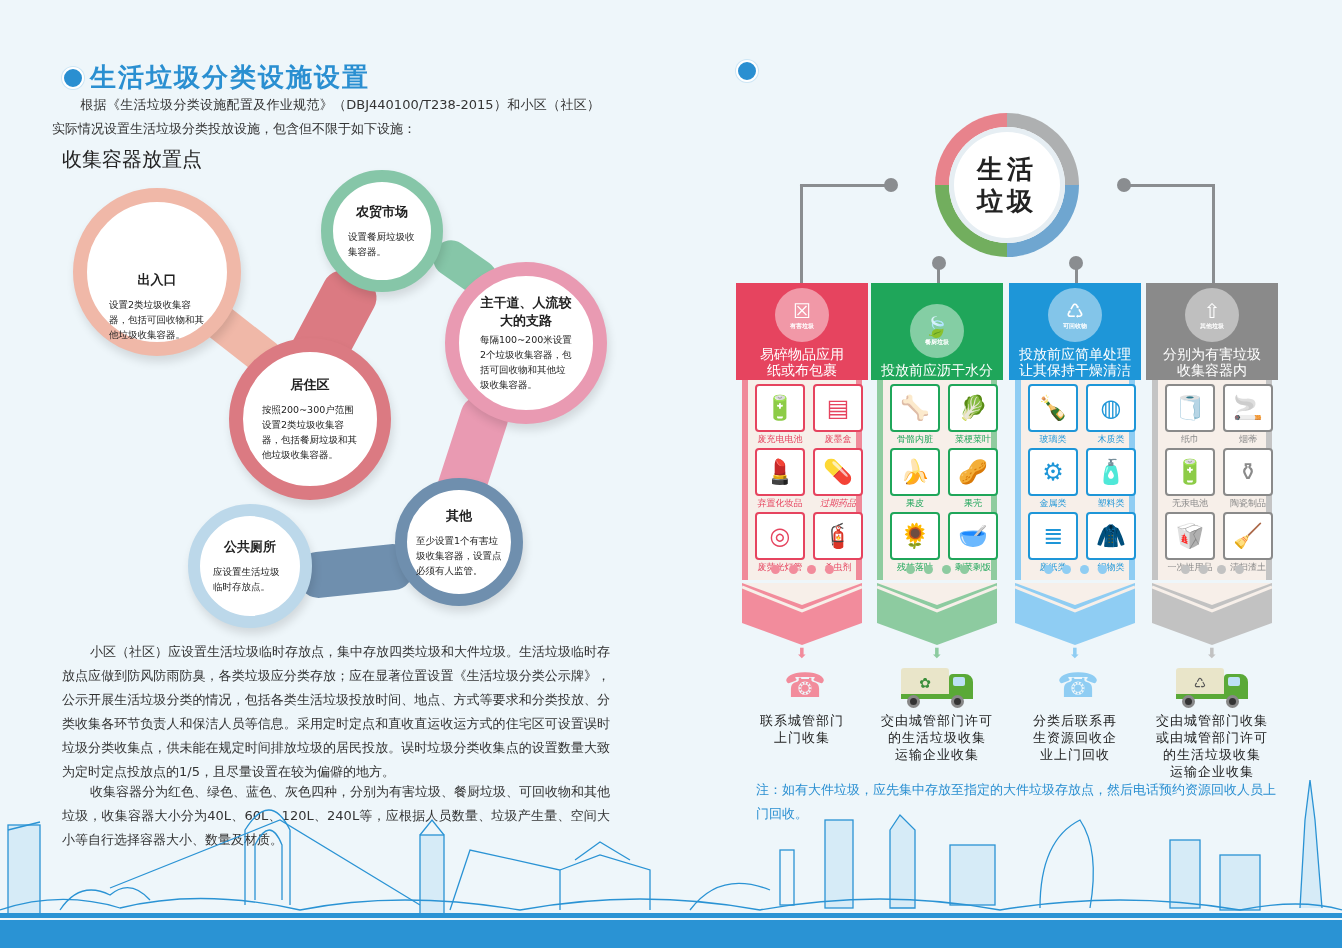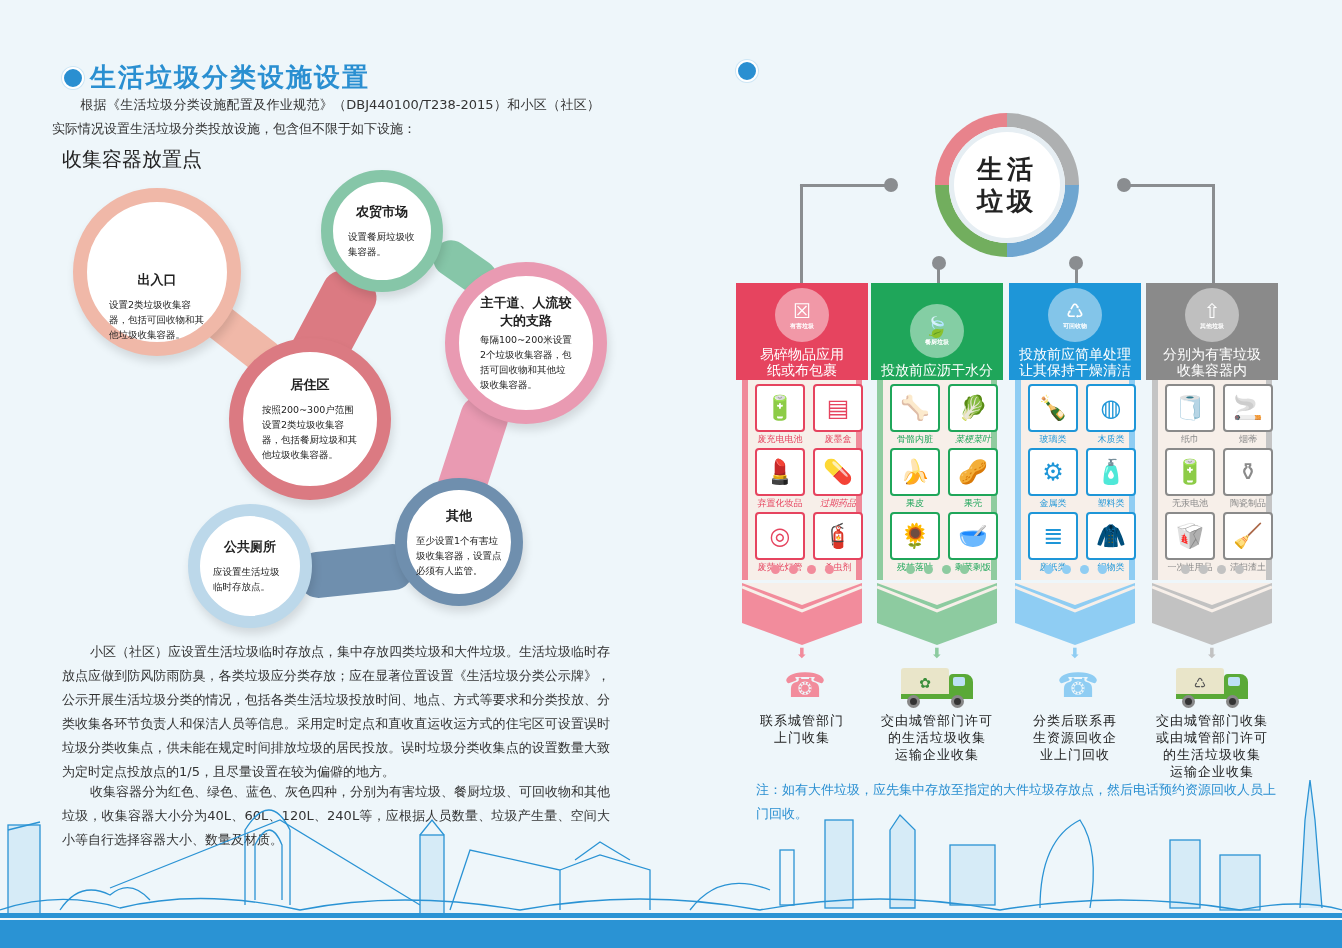--- a/index.html
+++ b/index.html
@@ -235,21 +235,21 @@
         <div class="tip"></div>
       </div>
       <div class="col-body" style="border-color:#8fcc9f;">
         <div class="grid">
           <div class="cell">
         <div class="ico" style="border-color:#1fa65a; color:#1fa65a;">🦴</div>
         <div class="lab" style="color:#1fa65a;">骨骼内脏</div>
       </div>
           <div class="cell">
         <div class="ico" style="border-color:#1fa65a; color:#1fa65a;">🥬</div>
-        <div class="lab" style="color:#1fa65a;font-style:italic;">菜梗菜叶</div>
+        <div class="lab" style="color:#1fa65a;">菜梗菜叶</div>
       </div>
           <div class="cell">
         <div class="ico" style="border-color:#1fa65a; color:#1fa65a;">🍌</div>
         <div class="lab" style="color:#1fa65a;">果皮</div>
       </div>
           <div class="cell">
         <div class="ico" style="border-color:#1fa65a; color:#1fa65a;">🥜</div>
         <div class="lab" style="color:#1fa65a;">果壳</div>
       </div>
           <div class="cell">

